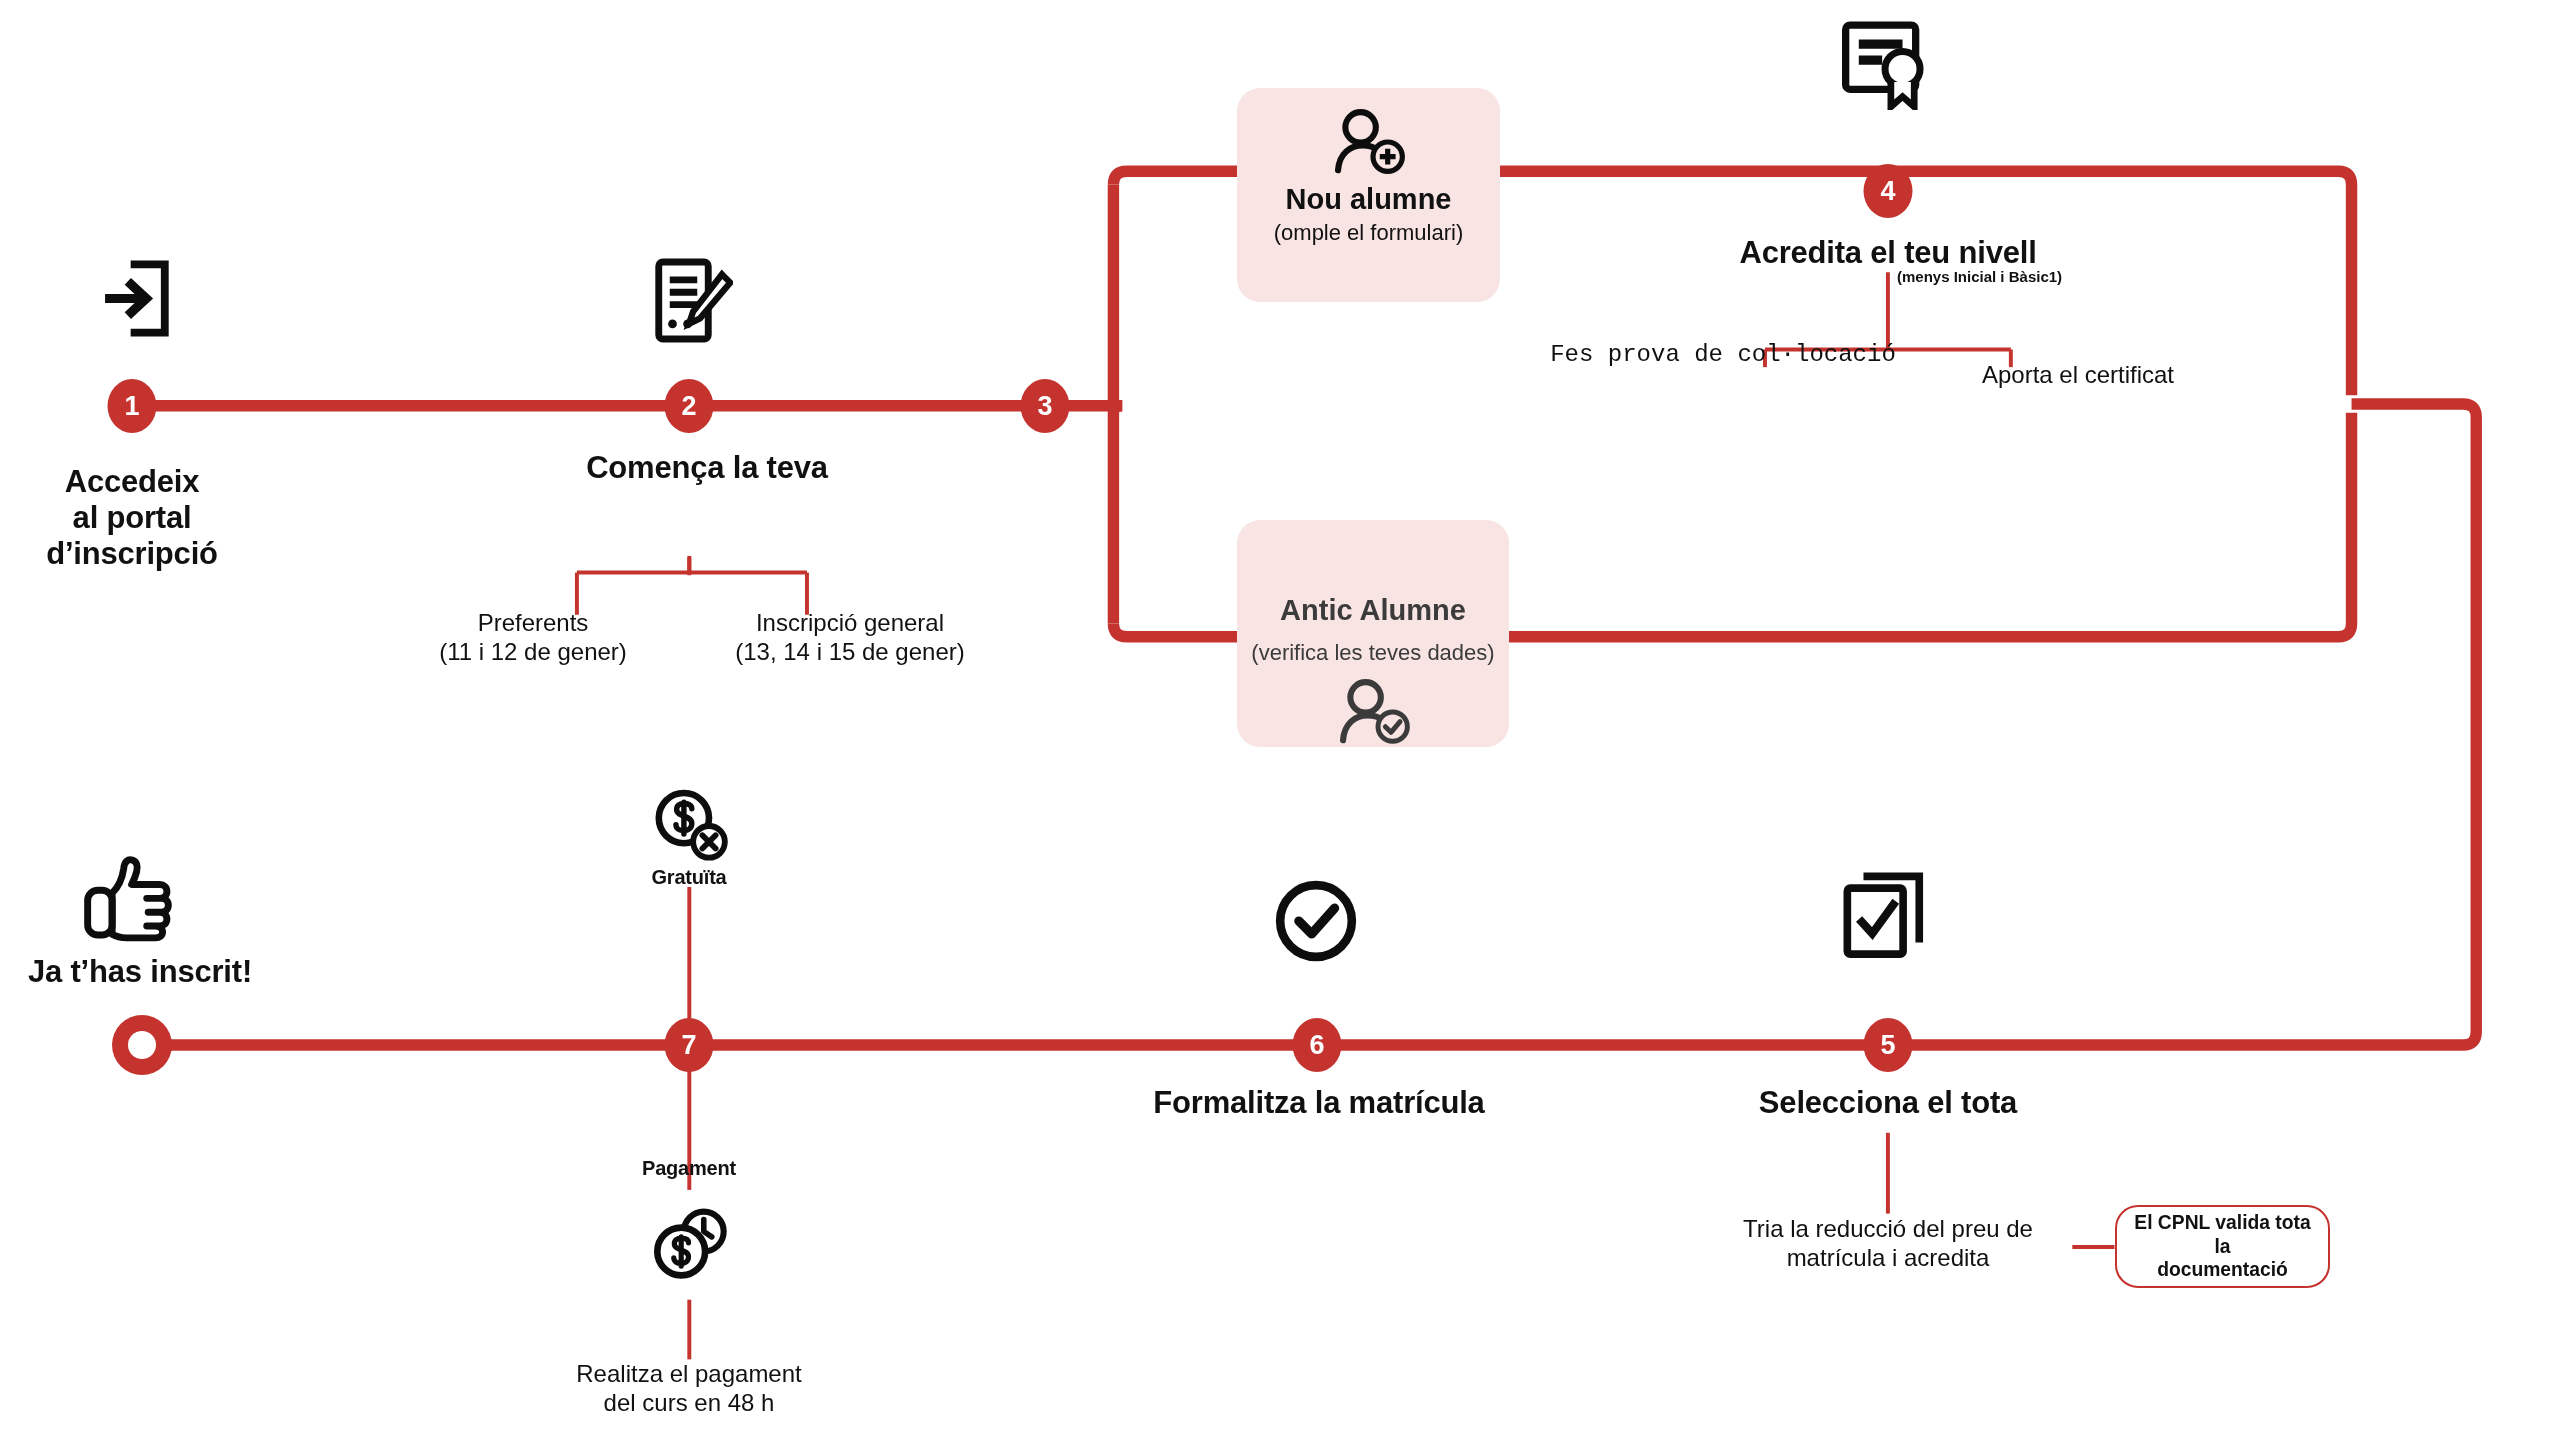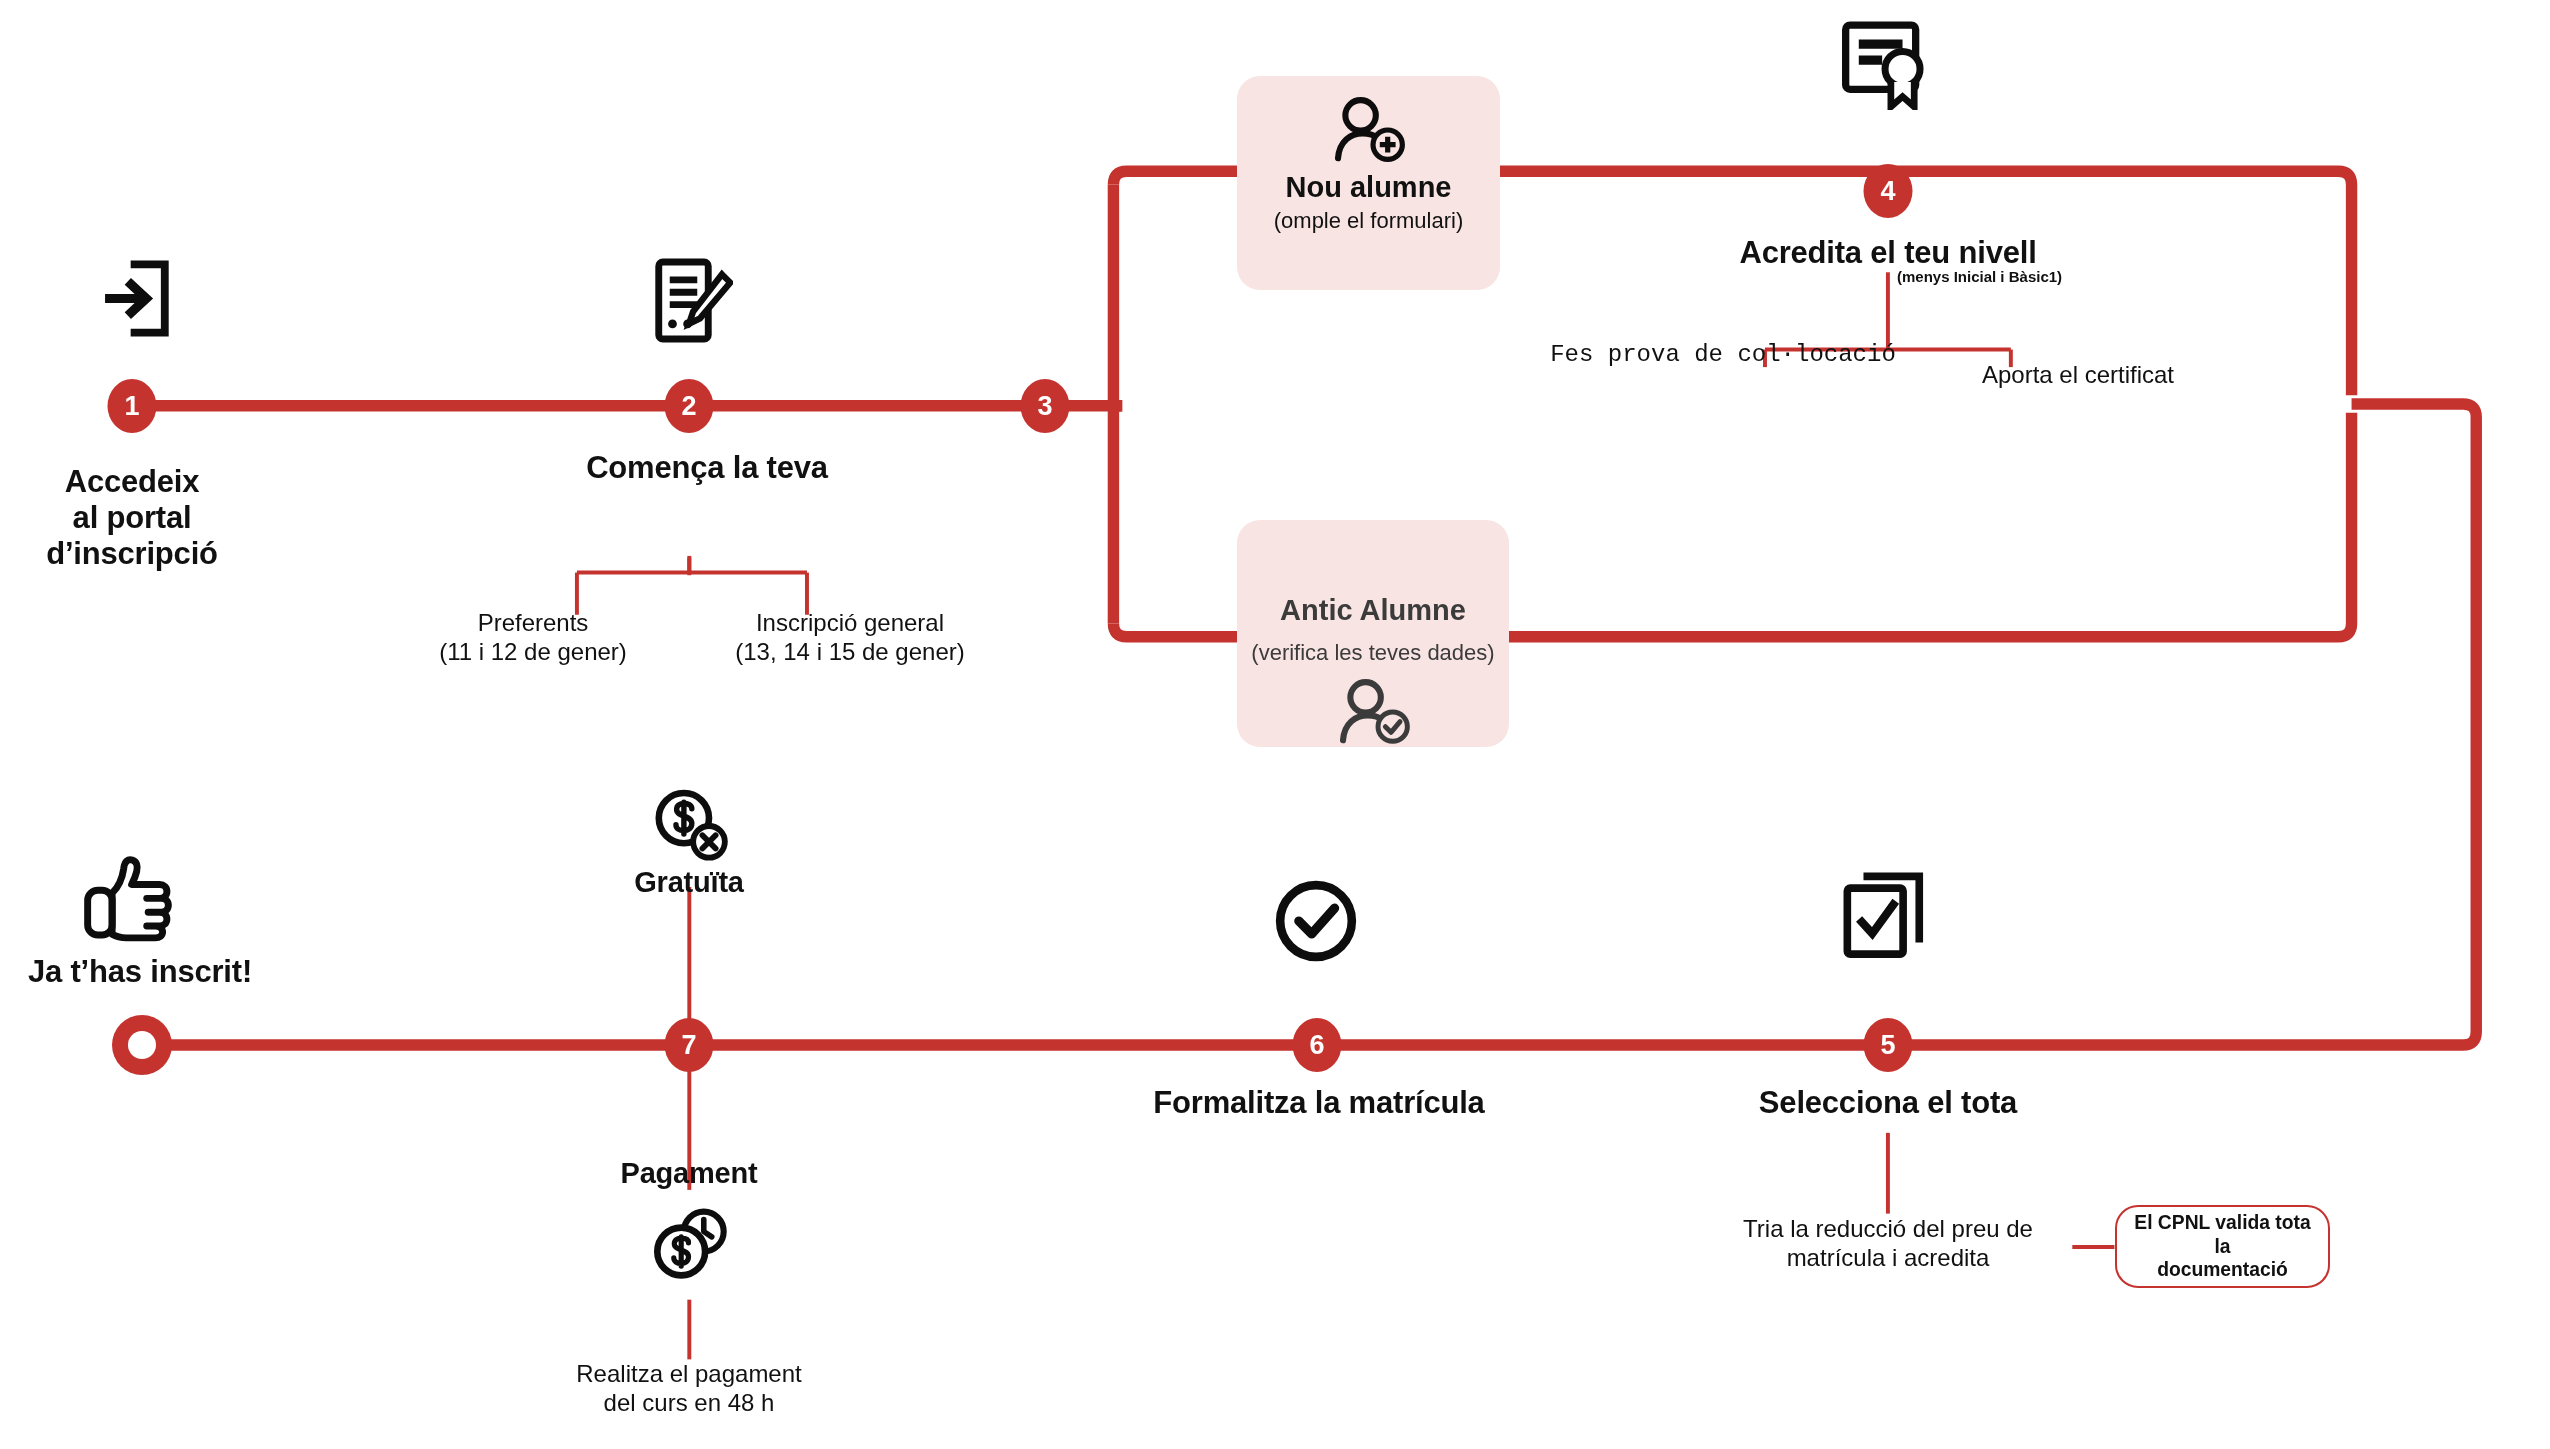--- a/index.html
+++ b/index.html
@@ -41,21 +41,21 @@
   }
 
   
   .title{
     font-weight:700;
     font-size:31px;
     line-height:1.16;
     color:#111;
     letter-spacing:-0.2px;
   }
-  .title.small{font-size:29px;}
+  .title.small{font-size:20px;}
   .sub-note{
     font-size:15px;font-weight:700;color:#111;line-height:1.1;
   }
   .leaf{
     font-size:24px;font-weight:400;color:#111;line-height:1.22;
   }
   .boxtitle{
     font-weight:700;font-size:29px;color:#111;line-height:1.1;
   }
   .boxsub{
@@ -177,21 +177,21 @@
   </div>
   <div class="abs ctr leaf" style="left:850px;top:608px;width:369px;">
     <div>Inscripció general</div>
     <div>(13, 14 i 15 de gener)</div>
   </div>
 
   <div class="step-node" style="left:1045px;top:406px;">
     <span>3</span>
   </div>
 
-  <div class="card" style="left:1237px;top:76px;width:263px;height:214px;padding-top:19.3px;">
+  <div class="card" style="left:1237px;top:88px;width:263px;height:214px;padding-top:19.3px;">
     <div class="icon" style="position:relative;left:0;top:0;">
       <svg width="81" height="70" viewBox="0 0 70 62">
         <circle cx="28" cy="18" r="13.5" fill="none" stroke="#0d0d0d" stroke-width="5.4"></circle>
         <path d="M8 56 C9 41 19 34 30 34 C35 34 40 35.5 44 38.5" fill="none" stroke="#0d0d0d" stroke-width="5.4" stroke-linecap="round"></path>
         <circle cx="52" cy="44" r="13" fill="#F8E4E3" stroke="#0d0d0d" stroke-width="4.6"></circle>
         <path d="M52 37 V51 M45 44 H59" stroke="#0d0d0d" stroke-width="4.6" stroke-linecap="butt"></path>
       </svg>
     </div>
     <div class="boxtitle" style="margin-top:7px;">Nou alumne</div>
     <div class="boxsub" style="margin-top:5.3px;">(omple el formulari)</div>

